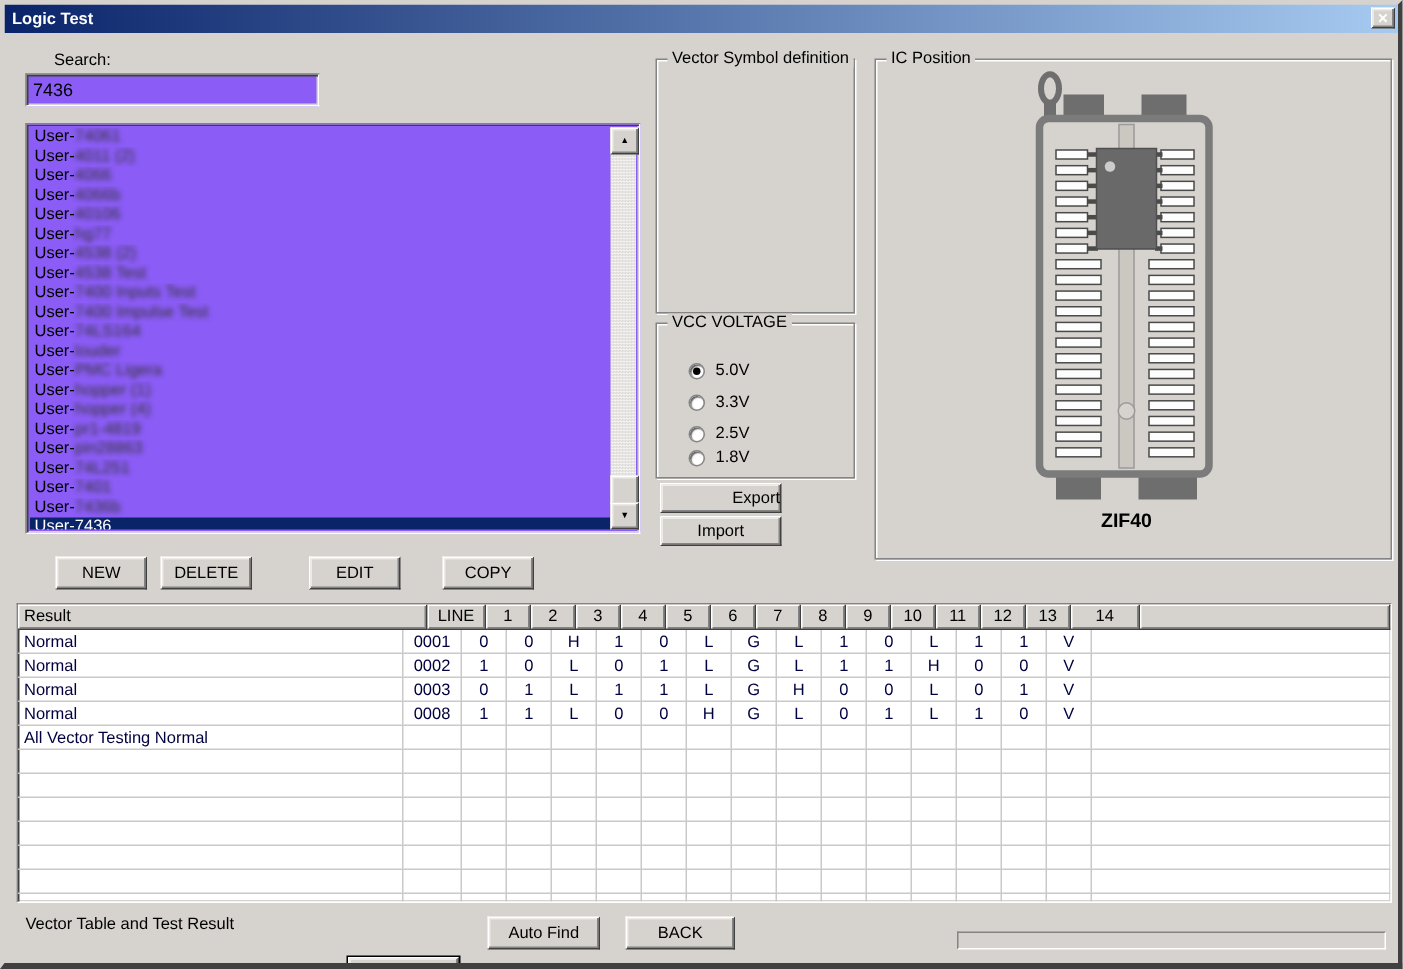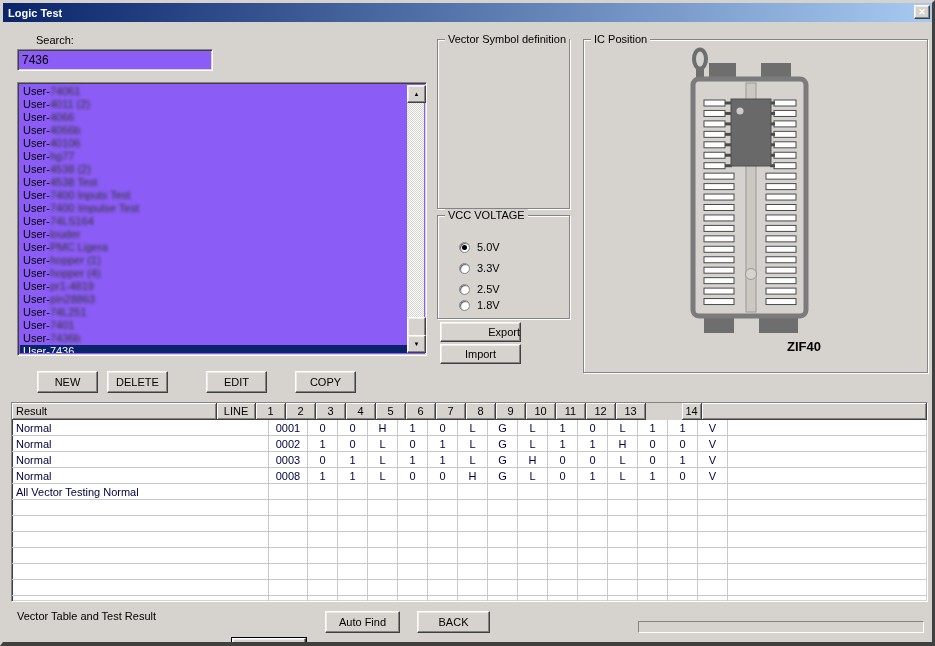--- a/index.html
+++ b/index.html
@@ -74,21 +74,21 @@
   .cell{
     box-sizing:border-box;flex:none;font-size:11px;color:#000040;
     border-right:1px solid #c9c9c9;border-bottom:1px solid #c9c9c9;
     display:flex;align-items:center;justify-content:center;overflow:hidden;white-space:nowrap;
   }
   .cell.result{justify-content:flex-start;padding-left:4px;}
   .cell.filler{border-right:none;}
   .footer-status{position:absolute;left:14px;top:607px;}
   .progress{position:absolute;left:635px;top:618px;width:286px;height:12px;
     border:1px solid;border-color:#848484 #ffffff #ffffff #848484;background:#d6d3ce;box-sizing:border-box;}
-  .zif-label{position:absolute;left:734px;top:336px;width:84px;text-align:right;font-weight:bold;font-size:13px;}
+  .zif-label{position:absolute;left:706px;top:336px;width:84px;text-align:center;font-weight:bold;font-size:13px;}
   .icpos-svg{position:absolute;left:580px;top:36px;}
 </style>
 </head>
 <body>
 
 <div class="win">
 
   <div class="titlebar">
     <span>Logic Test</span>
     <div class="btn raised close-btn">
@@ -251,36 +251,36 @@
       <rect x="121" y="259.54999999999995" width="30" height="6" fill="#fdfdfd" stroke="#4a4a4a" stroke-width="1"></rect>
       <rect x="183" y="259.54999999999995" width="30" height="6" fill="#fdfdfd" stroke="#4a4a4a" stroke-width="1"></rect>
       <rect x="148" y="60" width="40" height="67" fill="#696969" stroke="#4f4f4f" stroke-width="1"></rect>
       <circle cx="157" cy="72" r="3.5" fill="#cccccc"></circle>
       <circle cx="168" cy="235" r="5.5" fill="#d6d3ce" stroke="#9a9a9a" stroke-width="1"></circle>
     </svg>
   <div class="zif-label">ZIF40</div>
 
   <div class="table sunken" id="result-table">
       <div class="thead">
-        <div class="hcell result" style="width: 205px;">Result</div>
+        <div class="hcell result" style="width: 273px;">Result</div>
         <div class="hcell" style="width: 39px;">LINE</div>
         <div class="hcell" style="width: 30px;">1</div>
         <div class="hcell" style="width: 30px;">2</div>
         <div class="hcell" style="width: 30px;">3</div>
         <div class="hcell" style="width: 30px;">4</div>
         <div class="hcell" style="width: 30px;">5</div>
         <div class="hcell" style="width: 30px;">6</div>
         <div class="hcell" style="width: 30px;">7</div>
         <div class="hcell" style="width: 30px;">8</div>
         <div class="hcell" style="width: 30px;">9</div>
         <div class="hcell" style="width: 30px;">10</div>
         <div class="hcell" style="width: 30px;">11</div>
         <div class="hcell" style="width: 30px;">12</div>
         <div class="hcell" style="width: 30px;">13</div>
-        <div class="hcell" style="width: 20px; margin-left: 36px;">14</div>
+        <div class="hcell" style="width: 46px;">14</div>
         <div class="hcell" style="flex: 1 1 0%;"></div>
       </div>
       <div class="trow">
         <div class="cell result" style="width: 257px;">Normal</div>
         <div class="cell" style="width: 39px;">0001</div>
         <div class="cell" style="width: 30px;">0</div>
         <div class="cell" style="width: 30px;">0</div>
         <div class="cell" style="width: 30px;">H</div>
         <div class="cell" style="width: 30px;">1</div>
         <div class="cell" style="width: 30px;">0</div>

